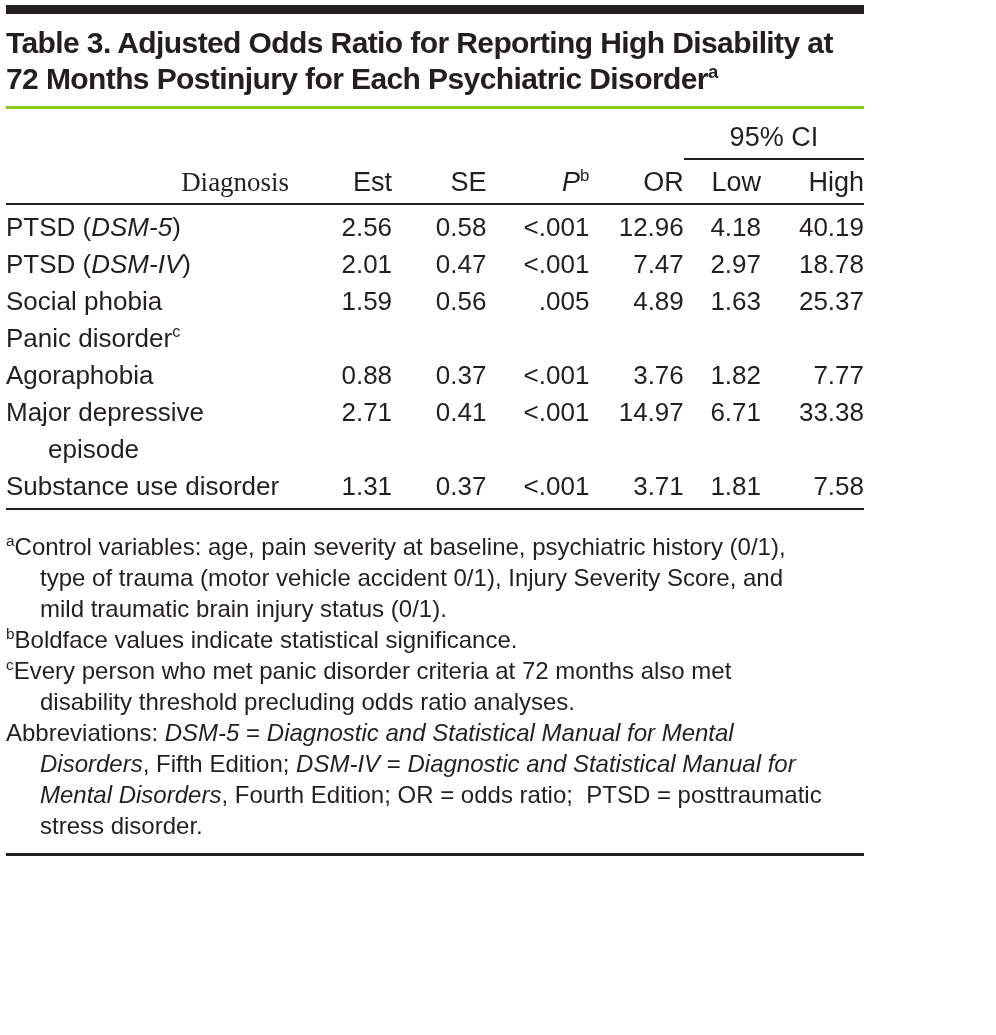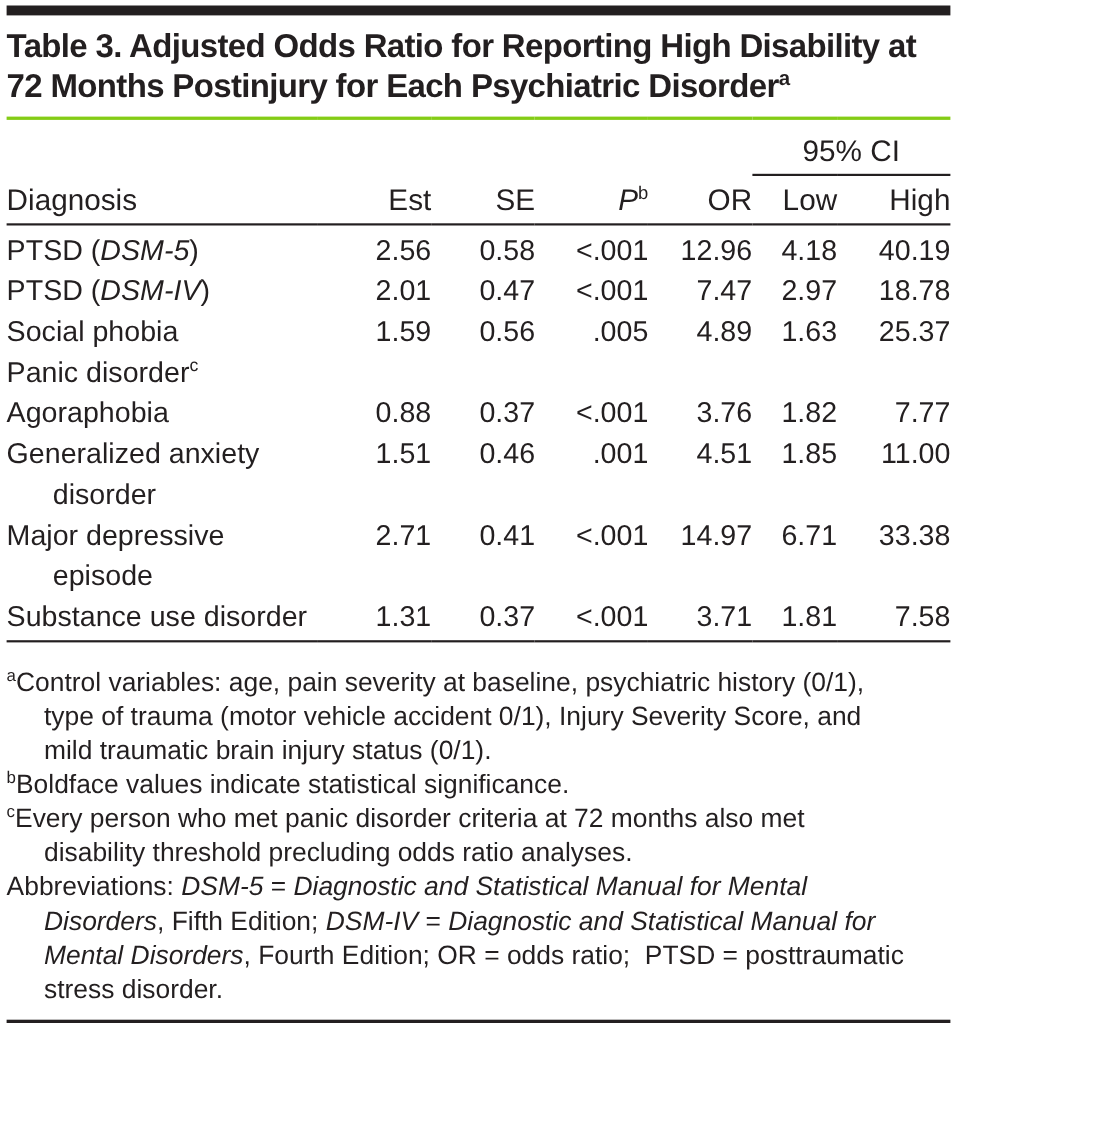--- a/index.html
+++ b/index.html
@@ -39,21 +39,21 @@
     border-bottom: 2px solid #231f20;
   }
   .col-heads th {
     font-weight: 400;
     font-size: 27px;
     text-align: right;
     vertical-align: bottom;
     padding: 7px 0 5px 0;
     border-bottom: 2px solid #231f20;
   }
-  .col-heads th.diag { text-align: left; }
+  .col-heads th.diag { text-align: right; font-family: Liberation Serif, serif; }
   .col-heads th .p-italic { font-style: italic; }
   .col-heads th sup { font-size: 0.62em; line-height: 0; }
 
   tbody td {
     font-size: 26px;
     line-height: 37px;
     vertical-align: top;
     text-align: right;
     padding: 0;
   }
@@ -157,30 +157,20 @@
         <tr>
       <td class="diag"><span>Agoraphobia</span><i></i><span></span><sup></sup></td>
       <td>0.88</td>
       <td>0.37</td>
       <td class="p bold">&lt;.001</td>
       <td>3.76</td>
       <td>1.82</td>
       <td>7.77</td>
     </tr>
         <tr>
-      <td class="diag"><span>Generalized anxiety
-disorder</span><i></i><span></span><sup></sup></td>
-      <td>1.51</td>
-      <td>0.46</td>
-      <td class="p bold">.001</td>
-      <td>4.51</td>
-      <td>1.85</td>
-      <td>11.00</td>
-    </tr>
-        <tr>
       <td class="diag"><span>Major depressive episode</span><i></i><span></span><sup></sup></td>
       <td>2.71</td>
       <td>0.41</td>
       <td class="p bold">&lt;.001</td>
       <td>14.97</td>
       <td>6.71</td>
       <td>33.38</td>
     </tr>
         <tr>
       <td class="diag"><span>Substance use disorder</span><i></i><span></span><sup></sup></td>

